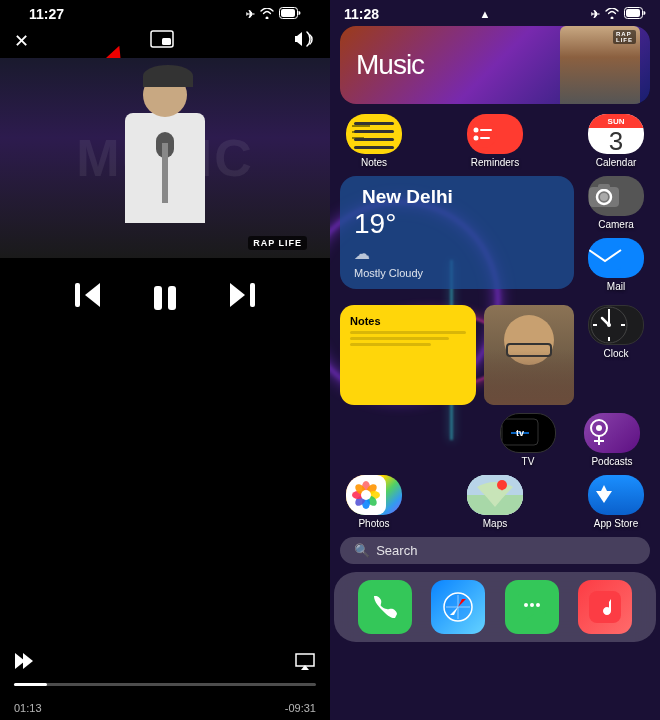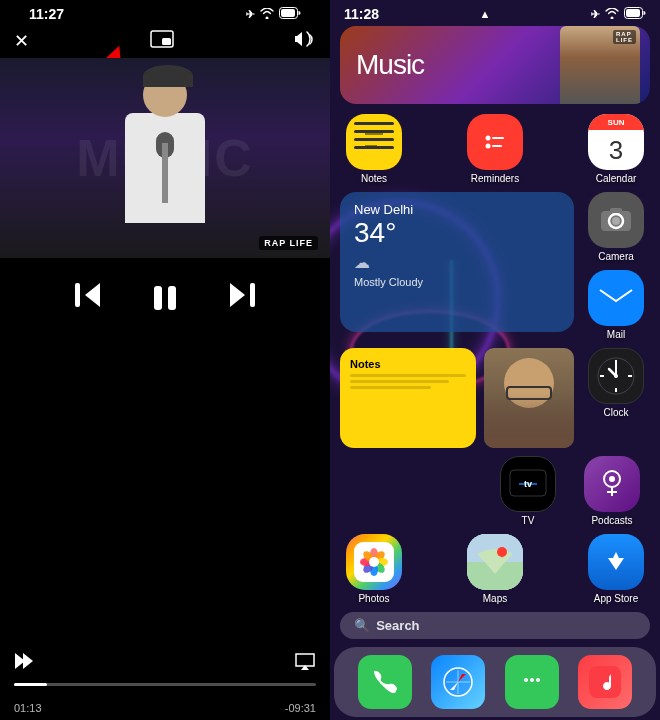--- a/index.html
+++ b/index.html
@@ -124,21 +124,21 @@
       left: 50%;
       transform: translateX(-50%);
       width: 18px;
       height: 26px;
       background: #555;
       border-radius: 9px;
     }
     .rap-life-badge {
       position: absolute;
       bottom: 8px;
-      right: 12px;
+      right: 23px;
       background: rgba(0,0,0,0.7);
       color: #fff;
       font-size: 9px;
       font-weight: 700;
       padding: 2px 5px;
       border-radius: 3px;
       letter-spacing: 1px;
     }
 
     .playback-controls {
@@ -278,25 +278,24 @@
       margin-bottom: 8px;
     }
     .app-item {
       display: flex;
       flex-direction: column;
       align-items: center;
       width: 68px;
     }
     .app-icon {
       width: 56px;
-      height: 56px;
+      height: 40px;
       border-radius: 19px;
       display: flex;
       align-items: center;
-      justify-content: center;
       font-size: 24px;
       margin-bottom: 3px;
       overflow: hidden;
       position: relative;
     }
     .app-label {
       color: #fff;
       font-size: 10px;
       text-align: center;
       text-shadow: 0 1px 3px rgba(0,0,0,0.8);
@@ -328,21 +327,21 @@
     .icon-appstore { background: #0a84ff; }
     .icon-maps { background: linear-gradient(135deg, #51cf66 0%, #339af0 50%, #aaa 100%); }
 
     
     .weather-widget {
       background: rgba(30, 80, 150, 0.75);
       border-radius: 16px;
       padding: 10px 14px;
       margin-bottom: 8px;
     }
-    .weather-location { color: #fff; font-size: 13px; font-weight: 400; }
+    .weather-location { color: #fff; font-size: 19px; font-weight: 700; margin-left: 8px; }
     .weather-temp { color: #fff; font-size: 28px; font-weight: 300; }
     .weather-condition { color: rgba(255,255,255,0.85); font-size: 11px; margin-top: 4px; }
     .weather-hl { color: rgba(255,255,255,0.75); font-size: 10px; }
 
     .widget-row {
       display: flex;
       gap: 8px;
       margin-bottom: 8px;
     }
 
@@ -381,21 +380,21 @@
     .search-bar {
       background: rgba(255,255,255,0.2);
       border-radius: 20px;
       display: flex;
       align-items: center;
       padding: 6px 14px;
       margin: 6px 0 8px;
       gap: 6px;
     }
     .search-icon-circle { color: rgba(255,255,255,0.7); font-size: 13px; }
-    .search-text { color: rgba(255,255,255,0.85); font-size: 13px; font-weight: bold; }
+    .search-text { color: rgba(255,255,255,0.85); font-size: 13px; }
 
     
     .dock {
       background: rgba(255,255,255,0.2);
       border-radius: 22px;
       padding: 8px 14px;
       display: flex;
       justify-content: space-around;
       margin: 0 4px 6px;
       backdrop-filter: blur(10px);
@@ -675,21 +674,21 @@
           </div>
         </div>
         <span class="app-label">Calendar</span>
       </div>
     </div>
 
     <div style="display:flex; gap:8px; margin-bottom:8px;">
 
       <div class="weather-widget" style="flex:1; min-width:0;">
         <div class="weather-location">New Delhi</div>
-        <div class="weather-temp">34°</div>
+        <div class="weather-temp">19°</div>
         <div style="display:flex; align-items:center; gap:4px; margin-top:4px;">
           <span style="color:rgba(255,255,255,0.7); font-size:16px;">☁</span>
         </div>
         <div class="weather-condition">Mostly Cloudy</div>
       </div>
 
       <div style="display:flex; flex-direction:column; gap:8px;">
         <div class="app-item">
           <div class="app-icon icon-camera" style="background:#555;">
             <svg width="32" height="26" viewBox="0 0 32 26" fill="none">

